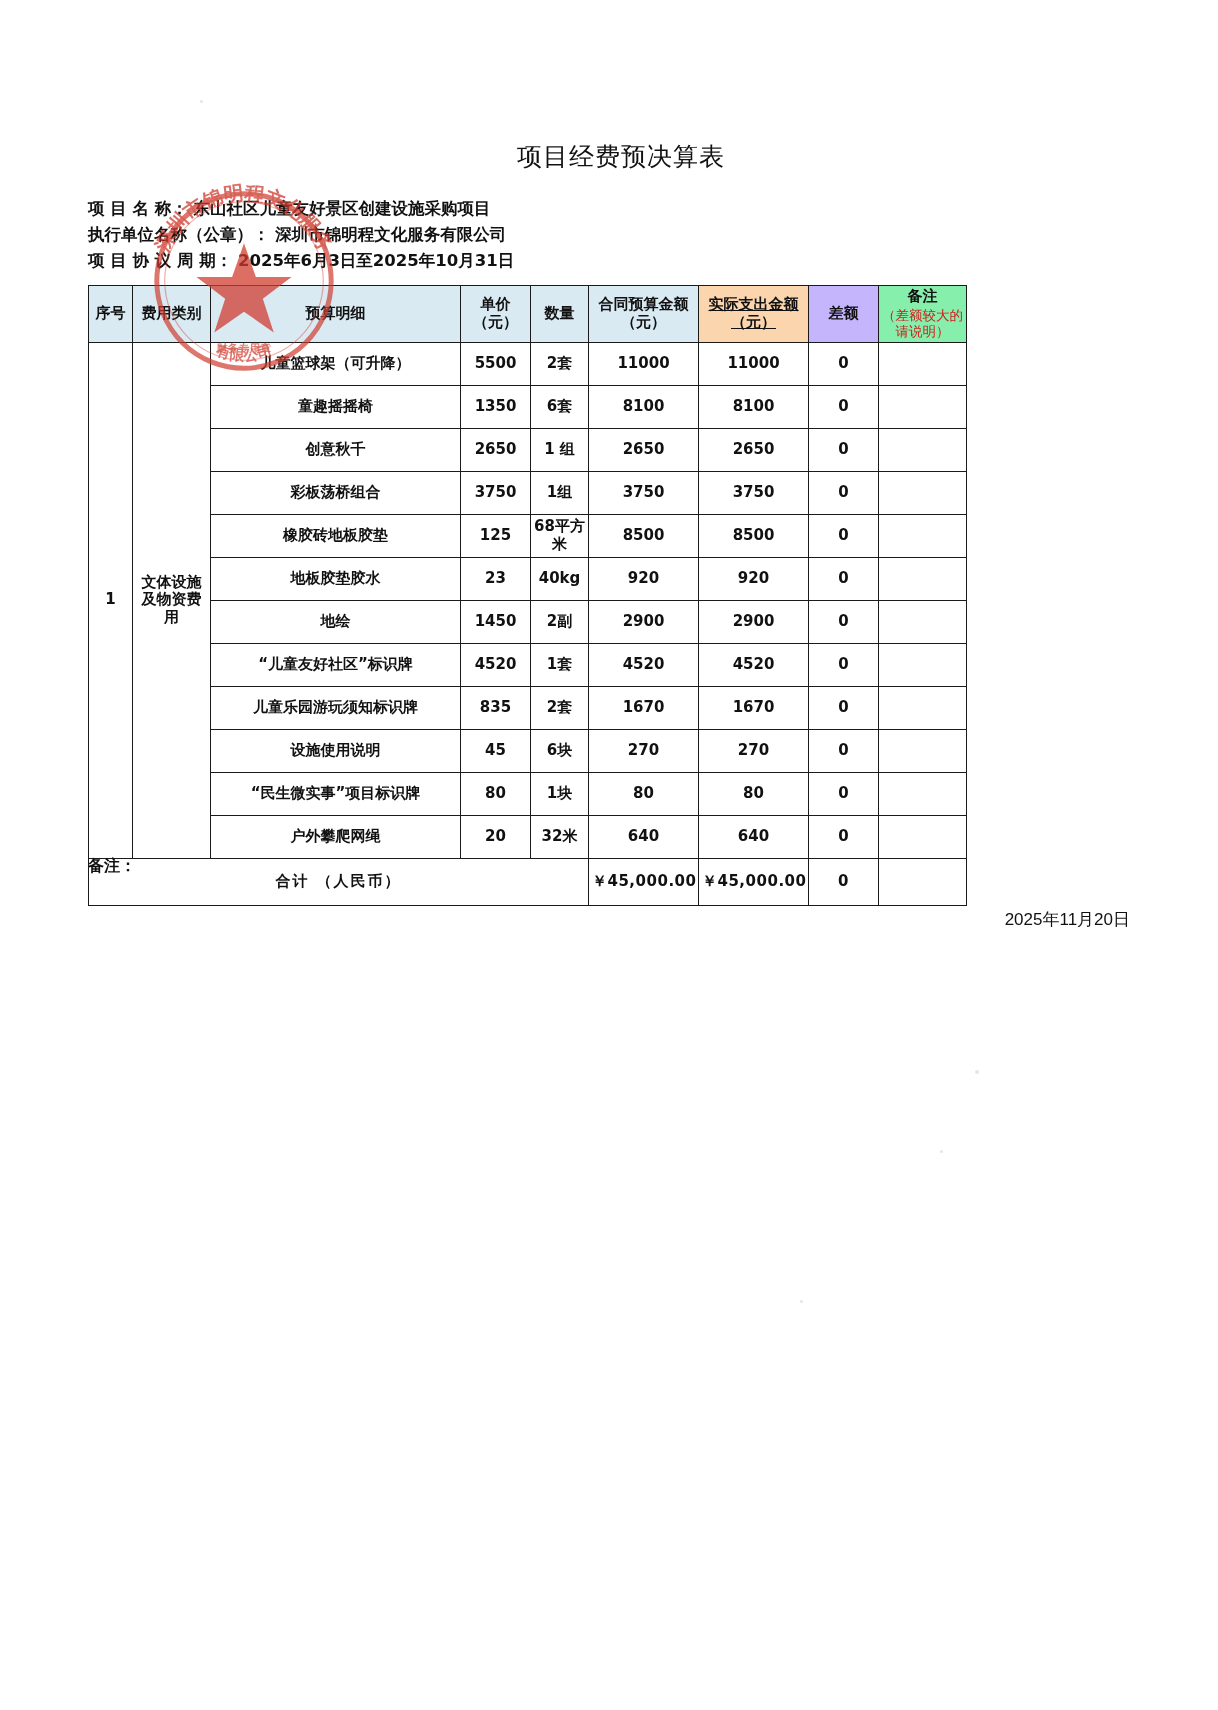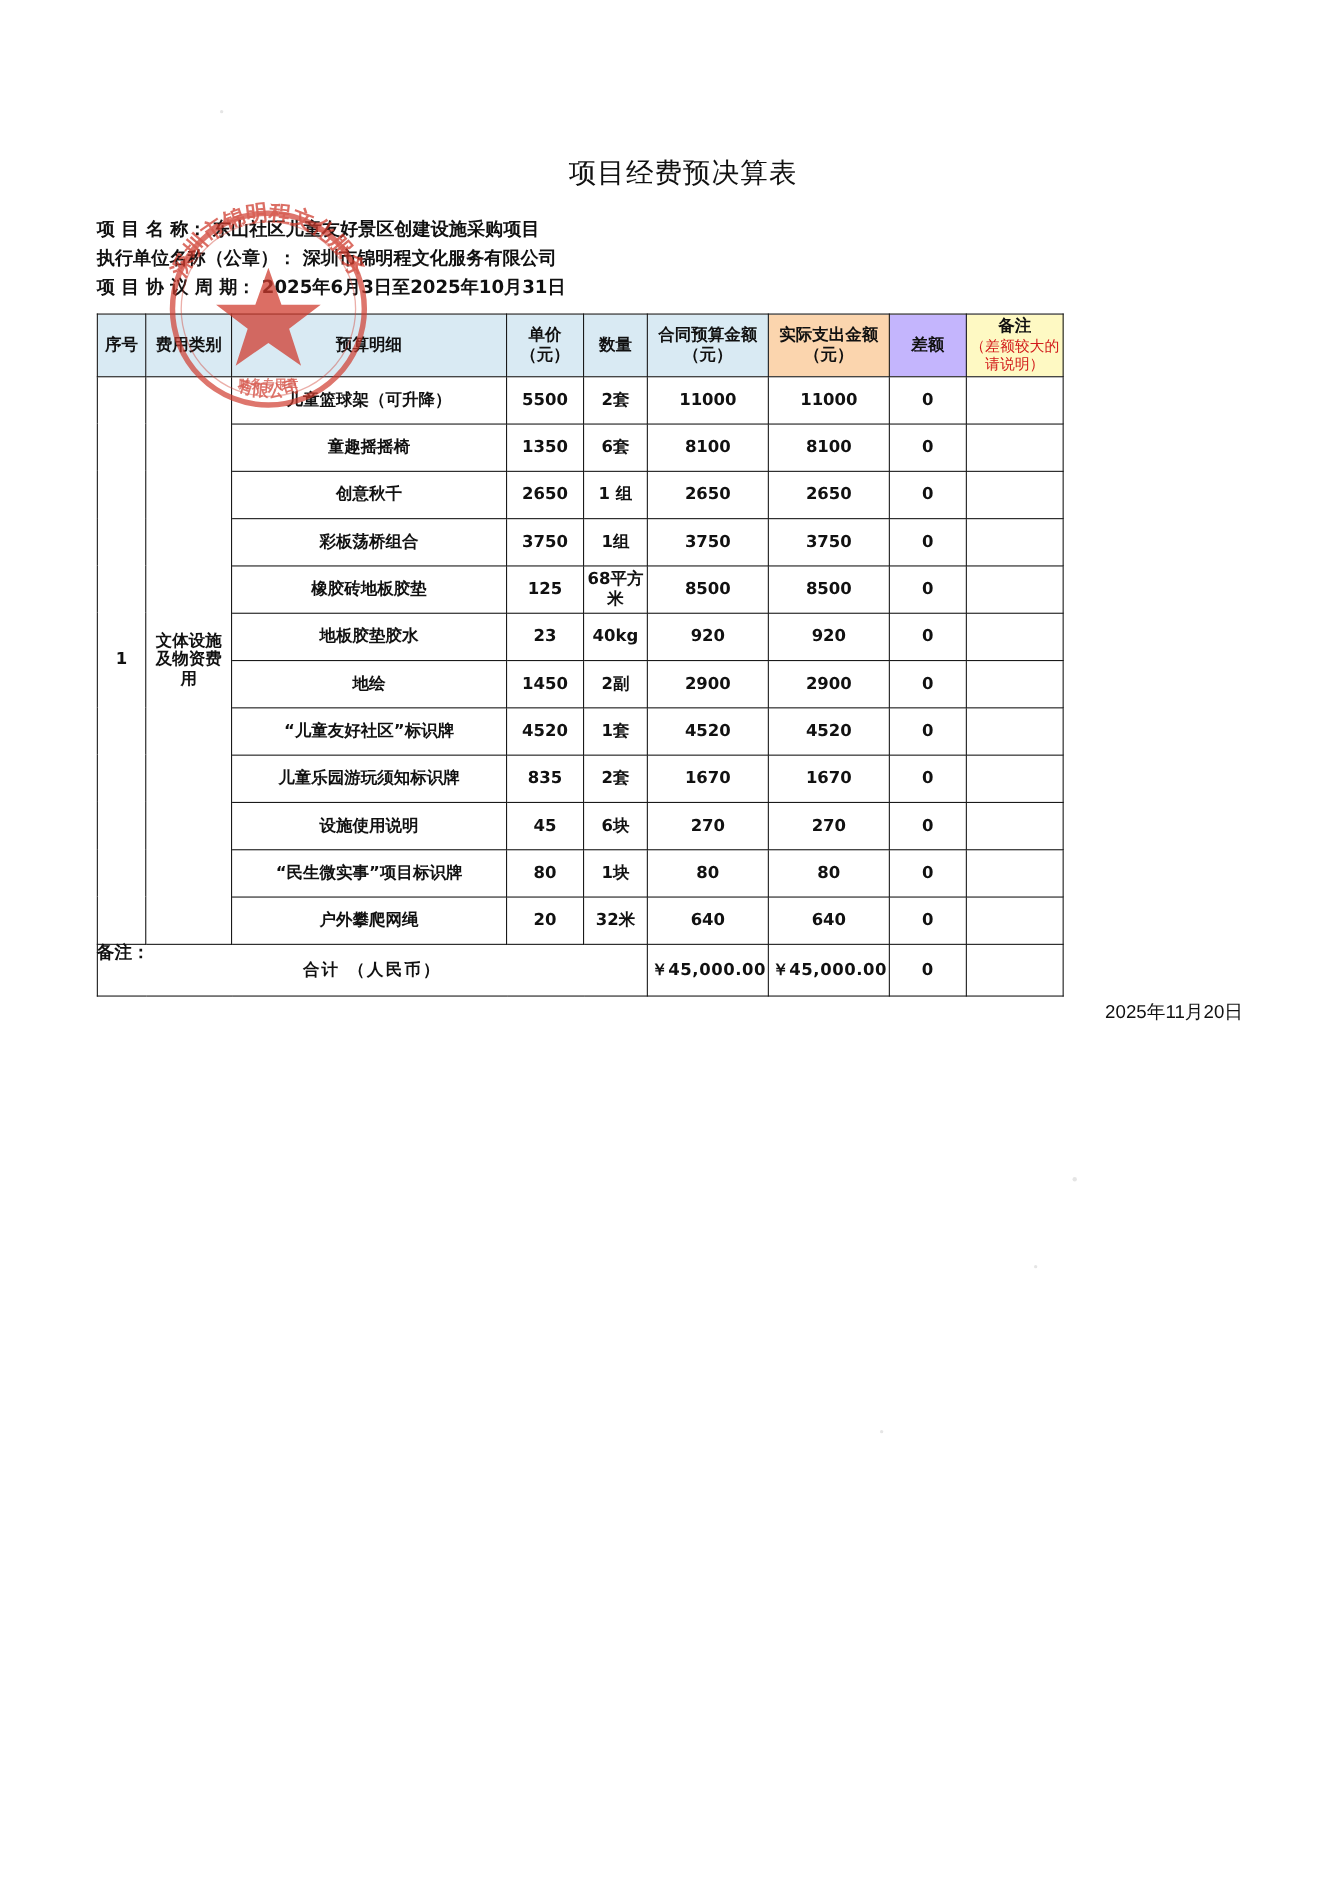--- a/index.html
+++ b/index.html
@@ -53,23 +53,23 @@
   .c-cat   { width:78px; }
   .c-item  { width:250px; }
   .c-price { width:70px; }
   .c-qty   { width:58px; }
   .c-bud   { width:110px; }
   .c-act   { width:110px; }
   .c-diff  { width:70px; }
   .c-note  { width:auto; }
 
   .hd-blue  { background:#d9eaf3; }
-  .hd-orange{ background:#fbd5ae; }
+  .hd-orange{ background:#fbd5ae;text-decoration:underline; }
   .hd-green { background:#c4b5fd; }
-  .hd-white { background:#fef9c3; }
+  .hd-white { background:#86efac; }
 
   .note-sub { color:#d21b1b; font-size:13.5px; font-weight:normal; display:block; margin-top:2px;}
   .hd-two { display:block; }
   .hd-two .l2 { display:block; }
 
   td.item-name { text-align:center; font-size:16px; }
   td.row-h { height:38px; }
   td.cat-cell { font-size:15px; line-height:1.3; }
   td.qty-small { font-size:13px; line-height:1.12; }
   td.total-label { font-size:17px; letter-spacing:2px; height:42px;}

